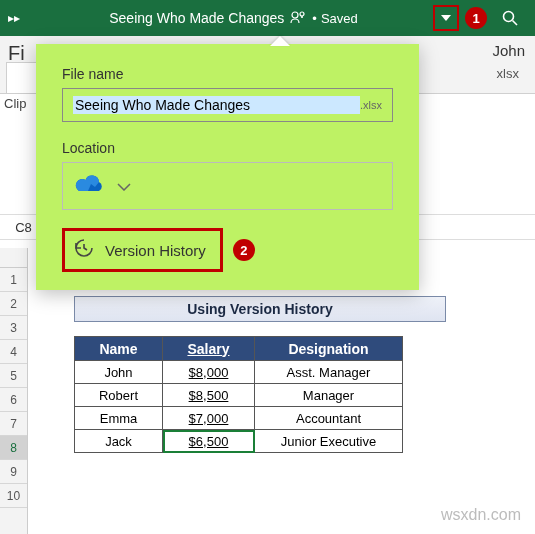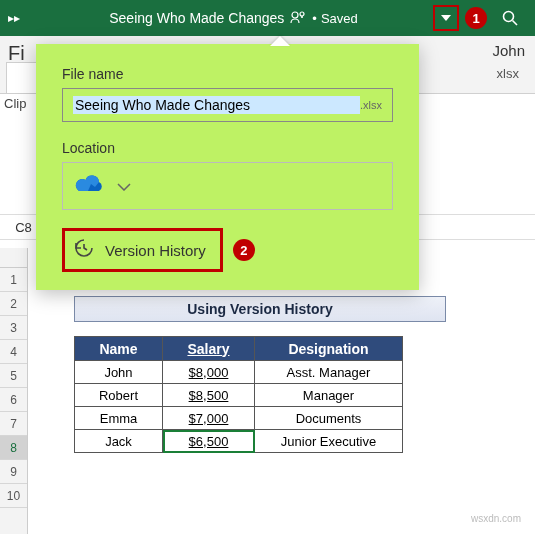--- a/index.html
+++ b/index.html
@@ -53,21 +53,21 @@
   .title-band { position:absolute; left:46px; top:48px; width:372px; height:26px; background:#e8ecf6; border:1px solid #7a8aa8; background-image: linear-gradient(#eef1f8,#dfe4f1); display:flex; align-items:center; justify-content:center; font-weight:bold; font-size:14px; color:#1c2a44; }
 
   .data-table { position:absolute; left:46px; top:88px; border-collapse:collapse; }
   .data-table th { background:#2f4b7c; color:#fff; font-size:14px; font-weight:bold; border:1px solid #555; padding:3px 10px; height:24px;margin-left:44px; }
   .data-table td { border:1px solid #555; font-size:13px; text-align:center; padding:3px 3px; height:23px; background:#fff; }
   .data-table .c1 { width:88px; }
   .data-table .c2 { width:92px;text-decoration:underline; }
   .data-table .c3 { width:148px; }
   .active-cell { outline:2px solid #1a7f37; outline-offset:-2px; position:relative; }
 
-  .watermark { position:absolute; right:14px; bottom:10px; font-size:10px; color:#bcbcbc; }
+  .watermark { position:absolute; right:14px; bottom:10px; font-size:16px; color:#bcbcbc; }
 </style>
 </head>
 <body>
 
 <div class="titlebar">
   <div class="expand">▸▸</div>
   <div class="title">
     <span>Seeing Who Made Changes</span>
     <span>
       <svg width="16" height="14" viewBox="0 0 16 14">
@@ -173,21 +173,21 @@
             <td class="c3">Asst. Manager</td>
           </tr>
           <tr>
             <td class="c1">Robert</td>
             <td class="c2">$8,500</td>
             <td class="c3">Manager</td>
           </tr>
           <tr>
             <td class="c1">Emma</td>
             <td class="c2">$7,000</td>
-            <td class="c3">Documents</td>
+            <td class="c3">Accountant</td>
           </tr>
           <tr>
             <td class="c1">Jack</td>
             <td class="c2 active-cell">$6,500</td>
             <td class="c3">Junior Executive</td>
           </tr>
         </tbody>
     </table>
   </div>
 </div>

